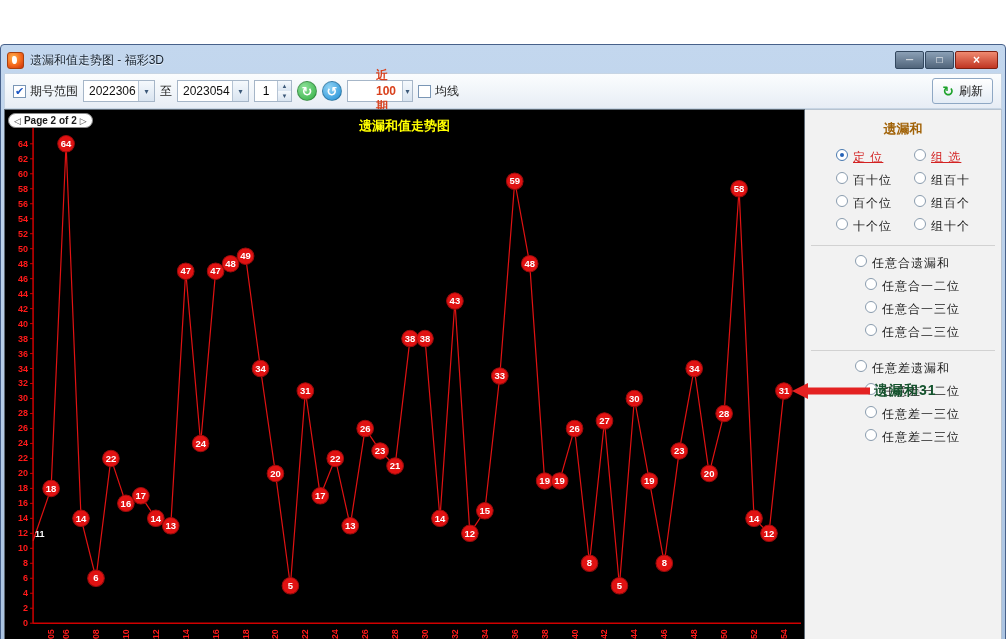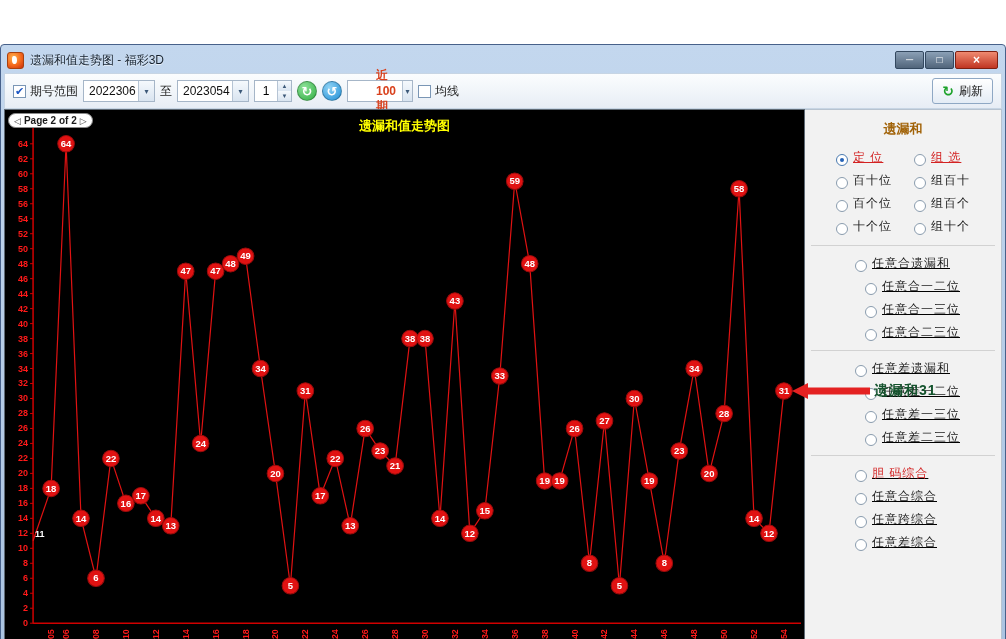--- a/index.html
+++ b/index.html
@@ -63,32 +63,32 @@
     border-radius:9px;display:flex;align-items:center;gap:3px;padding:0 5px;
     font-size:10px;font-weight:bold;color:#1a1a1a;z-index:4;}
   .page-nav .pn-arrow{color:#444;font-size:9px;font-weight:normal;}
 
   
   .sidebar{flex:1;background:#f2f2f2;border:1px solid #b7c3d0;border-left:none;
     padding:6px 6px 0 6px;overflow:hidden;}
   .sb-title{text-align:center;font-weight:bold;font-size:13px;color:#a16207;margin:4px 0 9px;}
   .sb-cols{display:flex;justify-content:center;gap:22px;padding:2px 0 10px 0;}
   .sb-col{display:flex;flex-direction:column;gap:6px;}
-  .radio-row{display:flex;align-items:flex-end;gap:5px;}
+  .radio-row{display:flex;align-items:flex-start;gap:5px;}
   .radio{width:12px;height:12px;border:1px solid #8a9cae;border-radius:50%;background:#fff;
     position:relative;flex:none;}
   .radio.sel{border-color:#4a7ab0;}
   .radio.sel::after{content:"";position:absolute;left:3px;top:3px;width:4px;height:4px;
     border-radius:50%;background:#2563b8;}
   .rlabel{font-size:12px;color:#1a1a1a;letter-spacing:1px;}
   .radio-row.hl .rlabel{color:#d32222;}
   .radio-row.ul .rlabel{text-decoration:underline;}
   .radio-row.sub{margin-left:10px;}
   .sb-group{border-top:1px solid #d2d2d2;padding:9px 0 9px 44px;display:flex;
-    flex-direction:column;gap:6px;text-decoration:underline;}
+    flex-direction:column;gap:6px;}
 
   
   .annotation{position:absolute;left:788px;top:273px;display:flex;align-items:center;gap:4px;
     z-index:6;pointer-events:none;}
   .annotation-text{color:#14532d;font-weight:bold;font-size:14px;letter-spacing:1px;}
 
   
   .hscroll{height:16px;flex:none;margin-top:1px;display:flex;background:#cfe0f1;
     border:1px solid #9fb6cf;}
   .sb-btn{width:18px;height:100%;background:linear-gradient(#e9f2fa,#c8dcef);
@@ -446,38 +446,20 @@
             </div>
             <div class="radio-row sub">
               <span class="radio"></span>
               <span class="rlabel">任意差一三位</span>
             </div>
             <div class="radio-row sub">
               <span class="radio"></span>
               <span class="rlabel">任意差二三位</span>
             </div>
           </div>
-          <div class="sb-group">
-            <div class="radio-row hl">
-              <span class="radio"></span>
-              <span class="rlabel">胆 码综合</span>
-            </div>
-            <div class="radio-row">
-              <span class="radio"></span>
-              <span class="rlabel">任意合综合</span>
-            </div>
-            <div class="radio-row">
-              <span class="radio"></span>
-              <span class="rlabel">任意跨综合</span>
-            </div>
-            <div class="radio-row">
-              <span class="radio"></span>
-              <span class="rlabel">任意差综合</span>
-            </div>
-          </div>
         </div>
     </div>
 
     <div class="annotation">
       <svg width="78" height="18" viewBox="0 0 78 18">
         <polygon points="0,9 16,1 16,5.5 78,5.5 78,12.5 16,12.5 16,17" fill="#e42222"></polygon>
       </svg>
       <span class="annotation-text">遗漏和31</span>
     </div>
 

